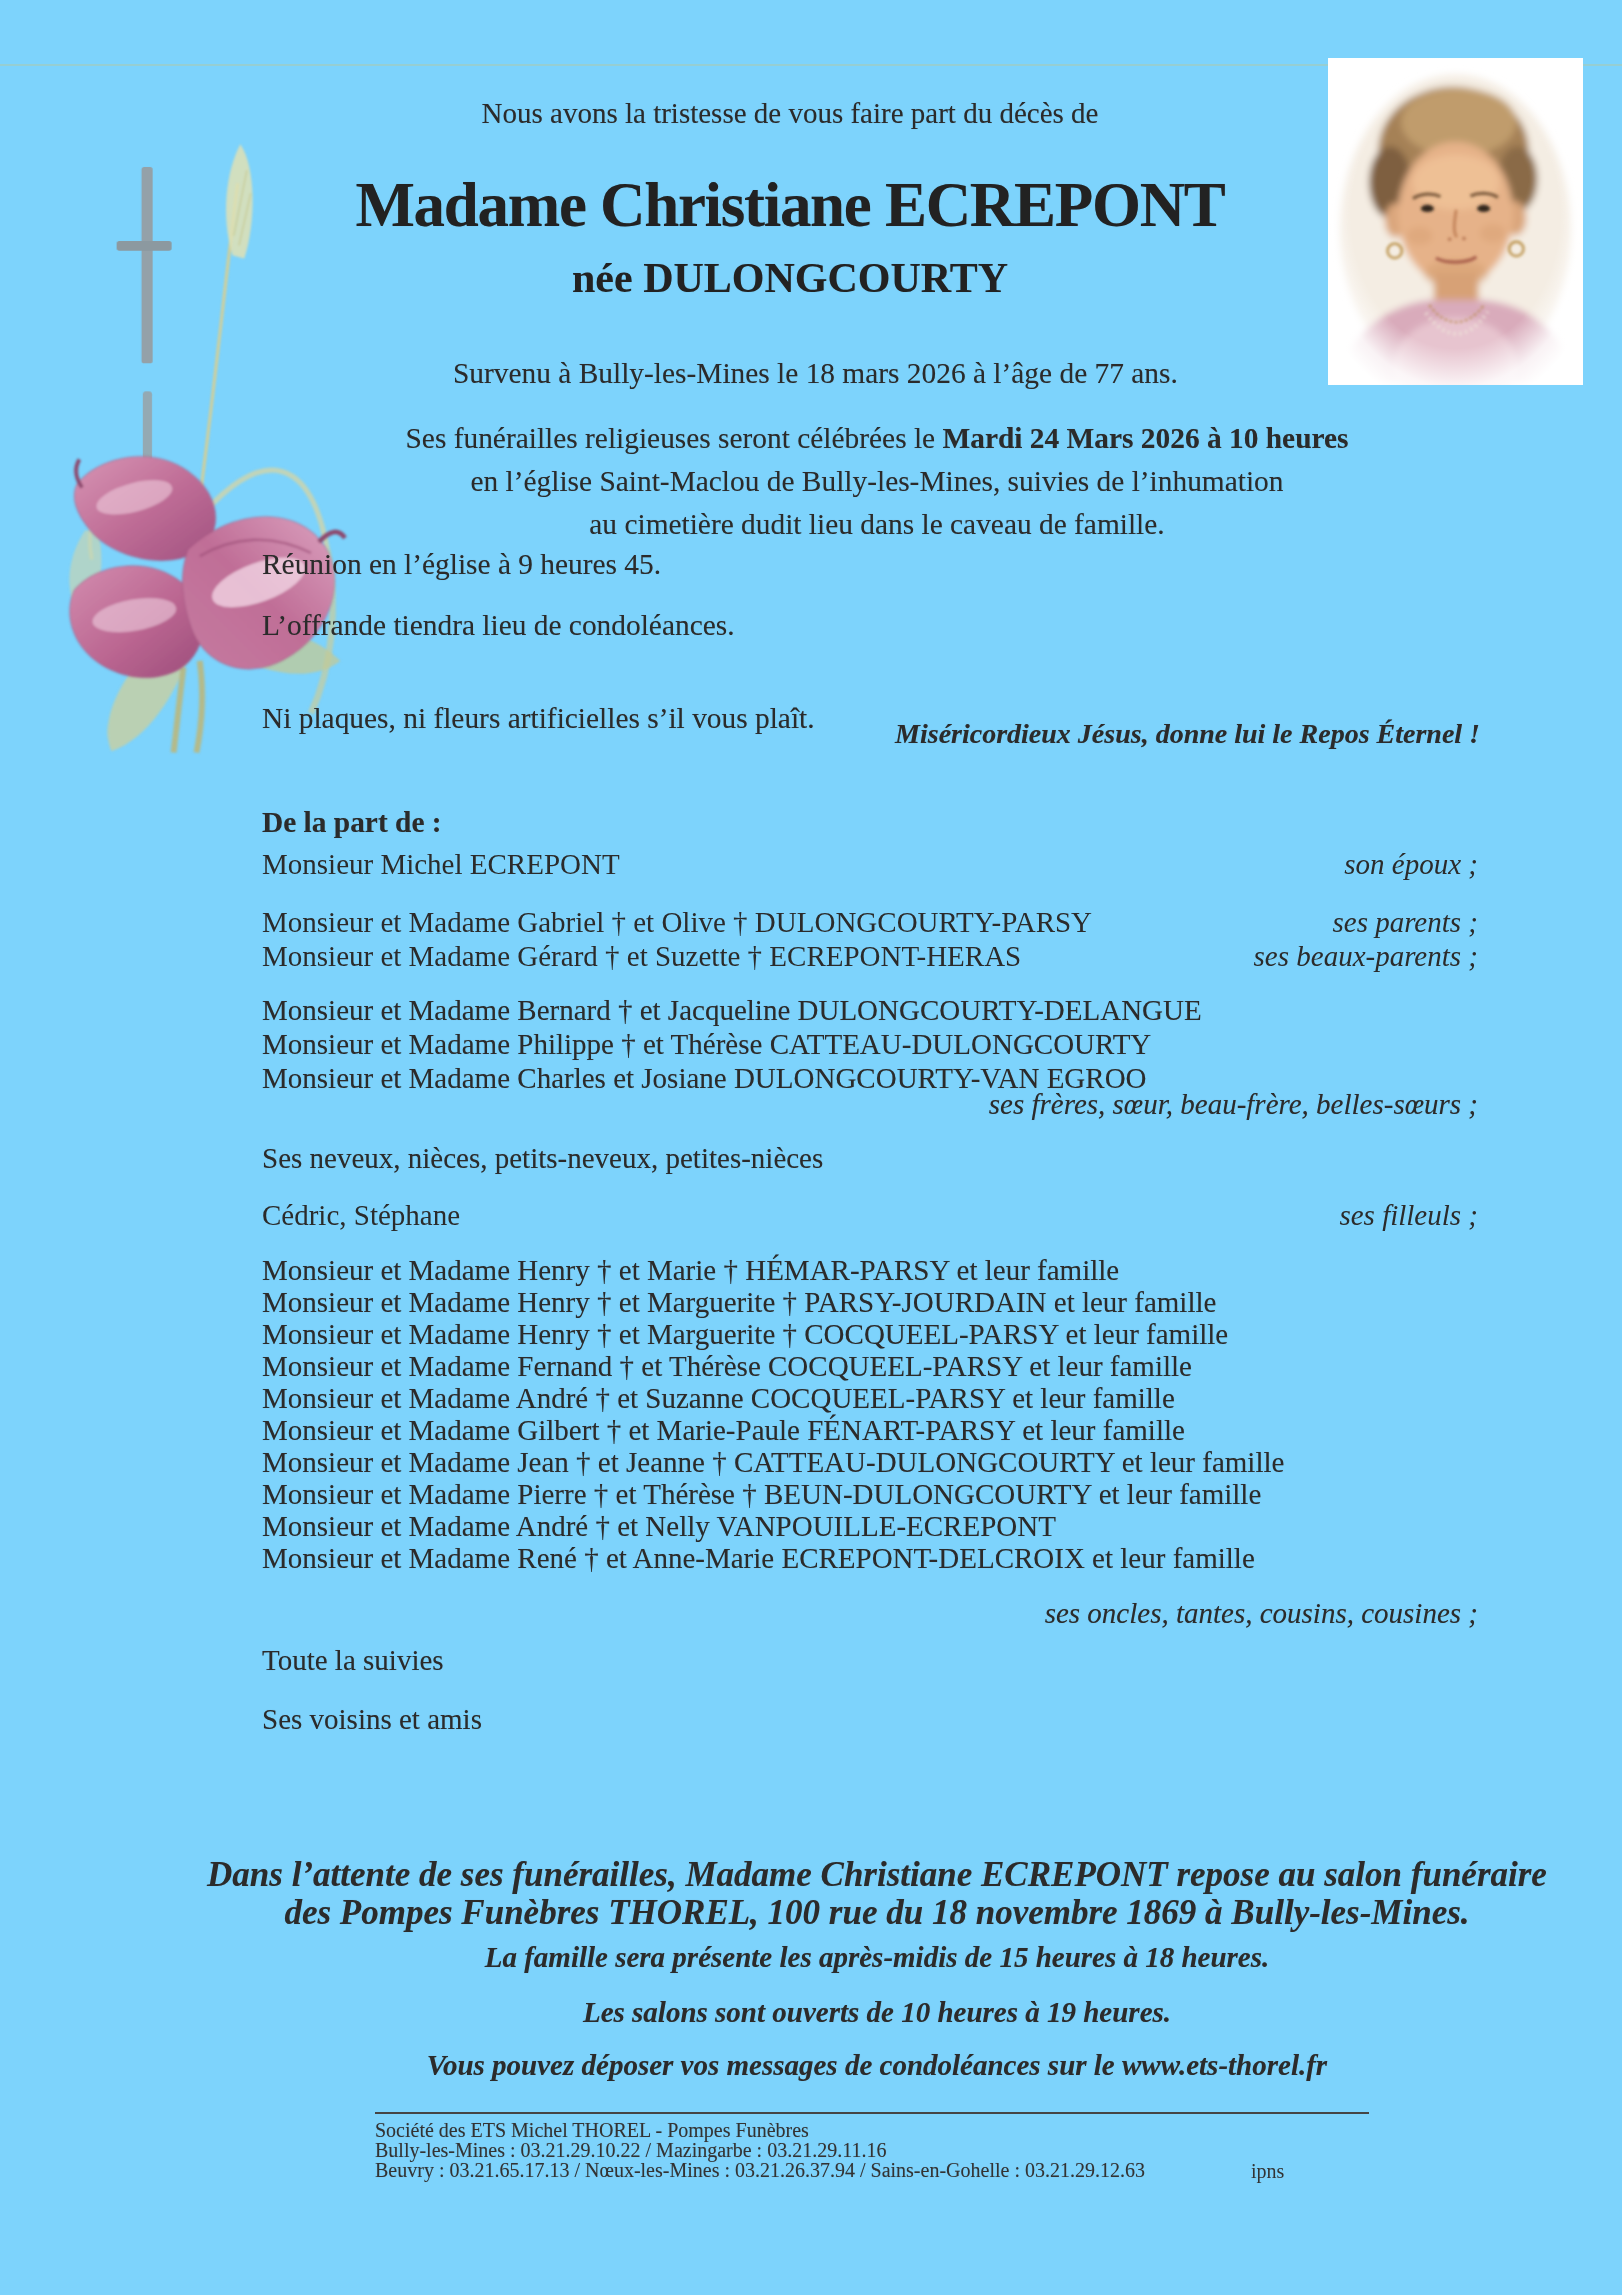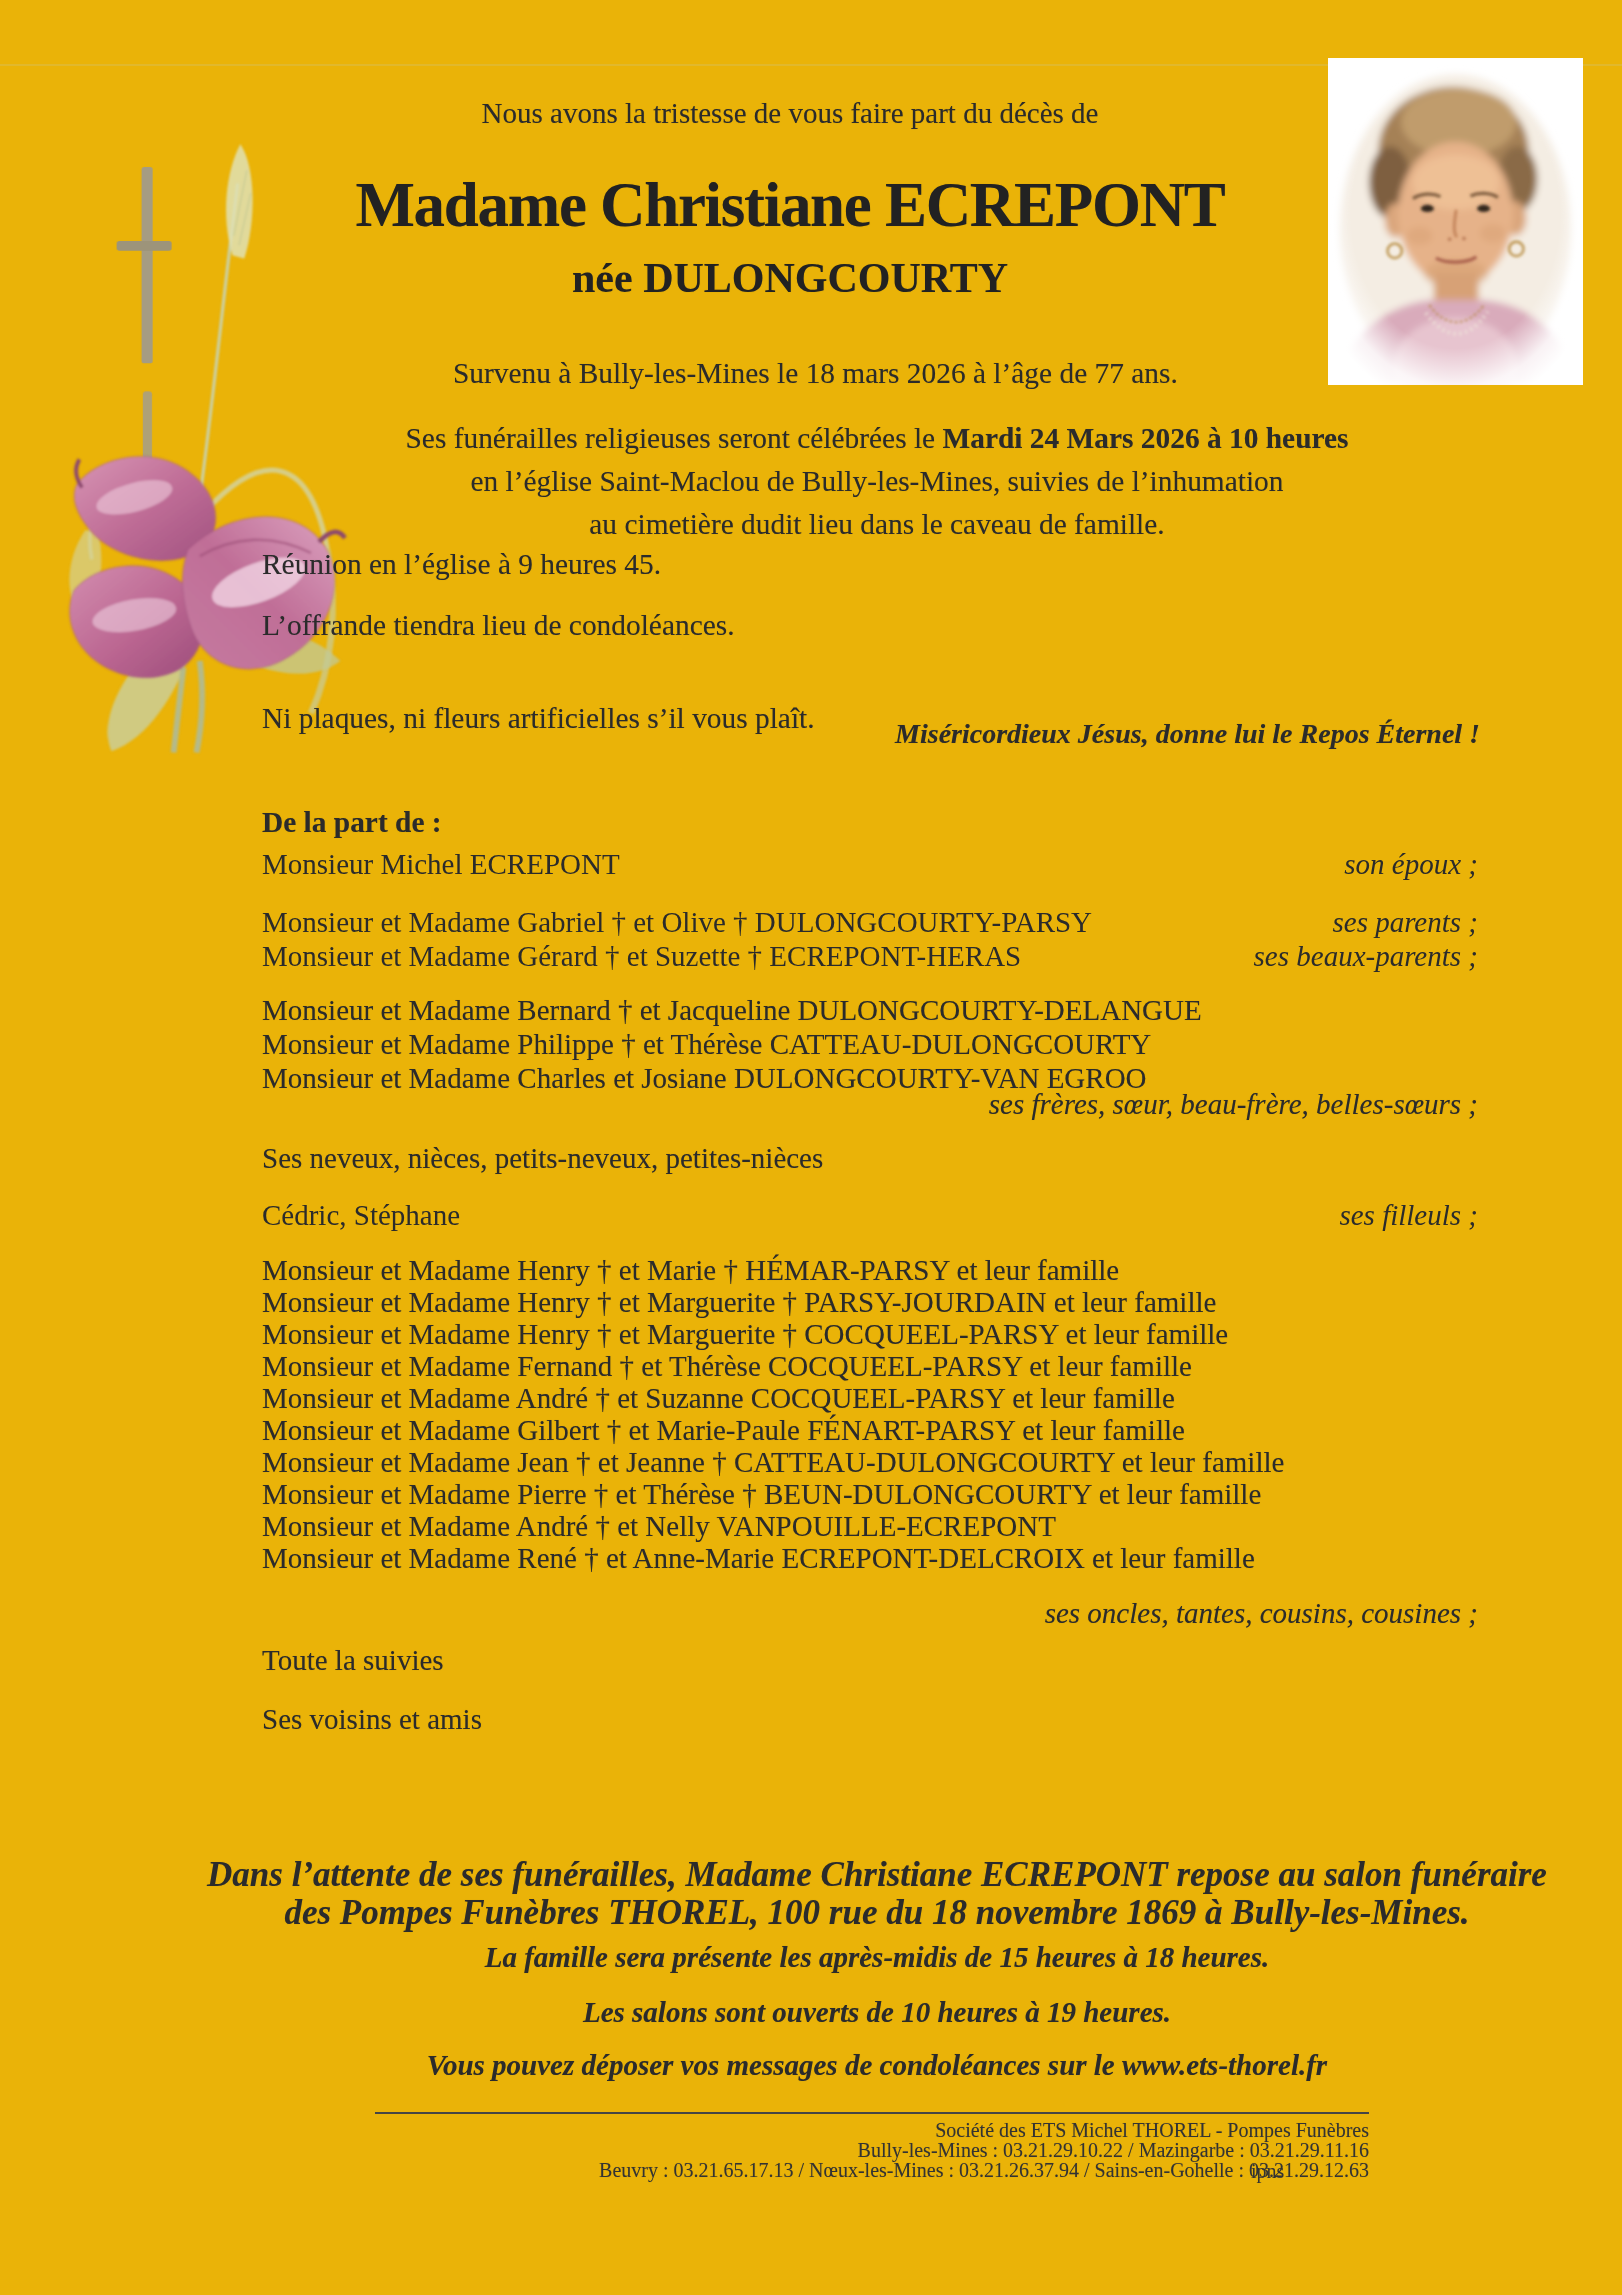--- a/index.html
+++ b/index.html
@@ -1,19 +1,19 @@
 <!DOCTYPE html>
 <html style="font-size:10.5px"><head>
 <meta charset="utf-8">
 <style>
   html,body{margin:0;padding:0;background:#ffffff;}
   #page{
     position:relative;
     width:1623px;height:2295px;
-    background:#eab308;
+    background:#7dd3fc;
     font-family:"Liberation Serif","DejaVu Serif",serif;
     color:#2b2b2b;
     overflow:hidden;
   }
   #page *{box-sizing:border-box;}
   .txt{position:absolute;white-space:nowrap;text-shadow:0 0 0.7px rgba(60,60,60,.35);}
   .scanline{position:absolute;left:0;top:64px;width:1623px;height:2px;background:rgba(205,196,120,.32);}
   .intro{left:0;top:97px;width:1580px;text-align:center;font-size:29px;}
   .title{left:0;top:169px;width:1580px;text-align:center;font-size:63px;font-weight:bold;letter-spacing:-1.3px;color:#222;}
   .maiden{left:0;top:254px;width:1580px;text-align:center;font-size:42px;font-weight:bold;color:#222;}
@@ -32,21 +32,21 @@
   .grouplines{position:absolute;left:262px;font-size:29px;line-height:34px;}
   .unclelist{position:absolute;left:262px;top:1254px;font-size:29px;line-height:32px;}
   .unclelist div{text-shadow:0 0 0.7px rgba(60,60,60,.35);white-space:nowrap;}
   .grouplines div{text-shadow:0 0 0.7px rgba(60,60,60,.35);white-space:nowrap;}
   .bolditalic{font-weight:bold;font-style:italic;}
   .homeblock{top:1856px;font-size:35px;line-height:38px;font-weight:bold;font-style:italic;}
   .presence{top:1941px;font-size:29px;}
   .hours{top:1996px;font-size:29px;}
   .condolences{top:2049px;font-size:29px;}
   .rule{position:absolute;left:375px;top:2112px;width:994px;height:2px;background:#454545;}
-  .footer{position:absolute;left:375px;top:2120px;width:994px;text-align:right;font-size:20px;line-height:20px;color:#333;}
+  .footer{position:absolute;left:375px;top:2120px;width:994px;text-align:left;font-size:20px;line-height:20px;color:#333;}
   .footer div{text-shadow:0 0 0.7px rgba(60,60,60,.3);}
   .ipns{position:absolute;left:1251px;top:2160px;font-size:20px;color:#333;}
   .artwork{position:absolute;left:36px;top:131px;width:334px;height:628px;}
   .photo{position:absolute;left:1328px;top:58px;width:255px;height:327px;}
 </style>
 </head>
 <body>
 
 <div id="page">
 

